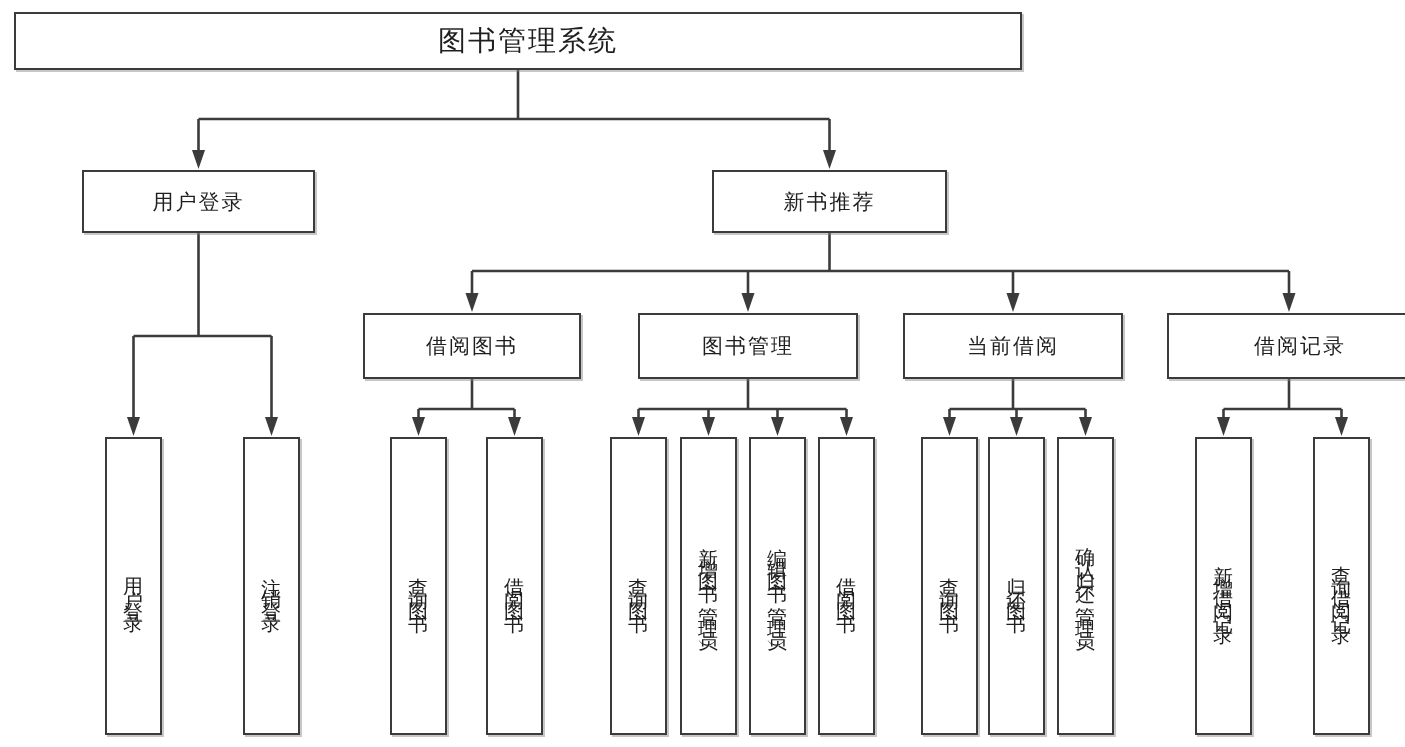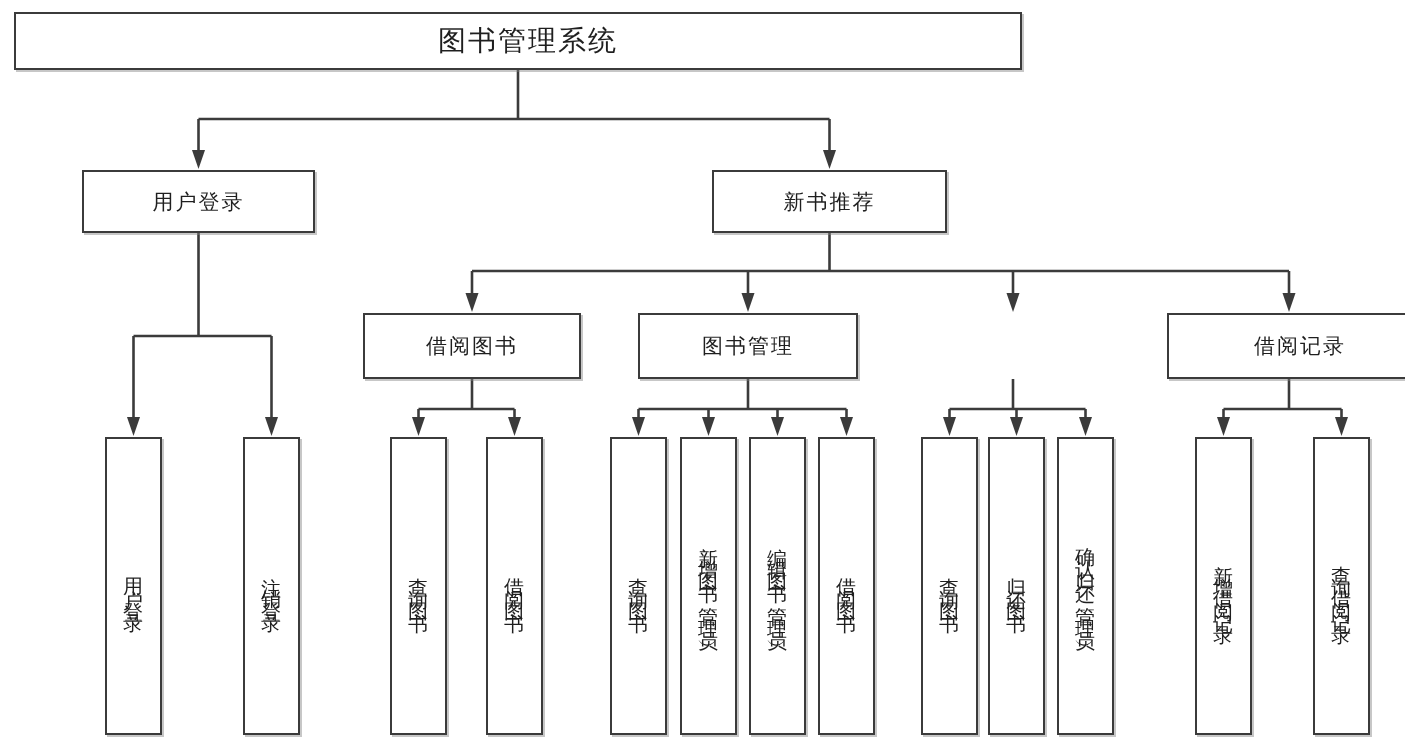--- a/index.html
+++ b/index.html
@@ -151,20 +151,23 @@
     </div>
     <div class="box v" style="left: 680px; top: 437px; width: 57px; height: 298px;">
       <span>新增图书（管理员）</span>
     </div>
     <div class="box v" style="left: 749px; top: 437px; width: 57px; height: 298px;">
       <span>编辑图书（管理员）</span>
     </div>
     <div class="box v" style="left: 818px; top: 437px; width: 57px; height: 298px;">
       <span>借阅图书</span>
     </div>
+    <div class="box h" style="left: 903px; top: 313px; width: 220px; height: 66px;">
+      <span>当前借阅</span>
+    </div>
     <div class="box v" style="left: 921px; top: 437px; width: 57px; height: 298px;">
       <span>查询图书</span>
     </div>
     <div class="box v" style="left: 988px; top: 437px; width: 57px; height: 298px;">
       <span>归还图书</span>
     </div>
     <div class="box v" style="left: 1057px; top: 437px; width: 57px; height: 298px;">
       <span>确认归还（管理员）</span>
     </div>
     <div class="box h" style="left: 1167px; top: 313px; width: 246px; height: 66px; padding-left: 20px;">

